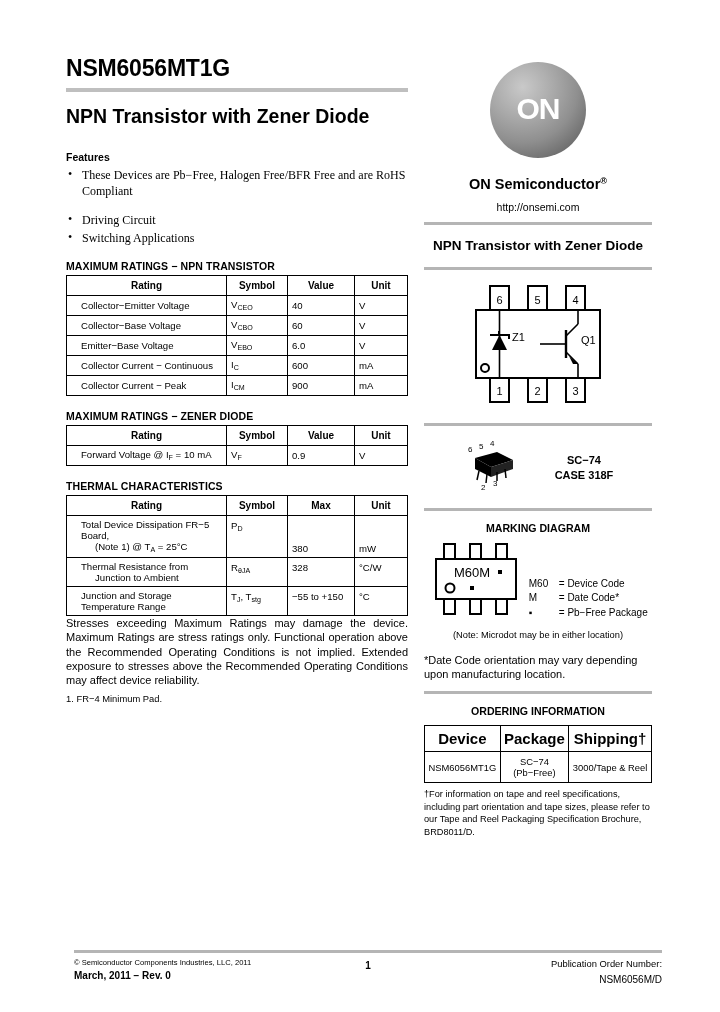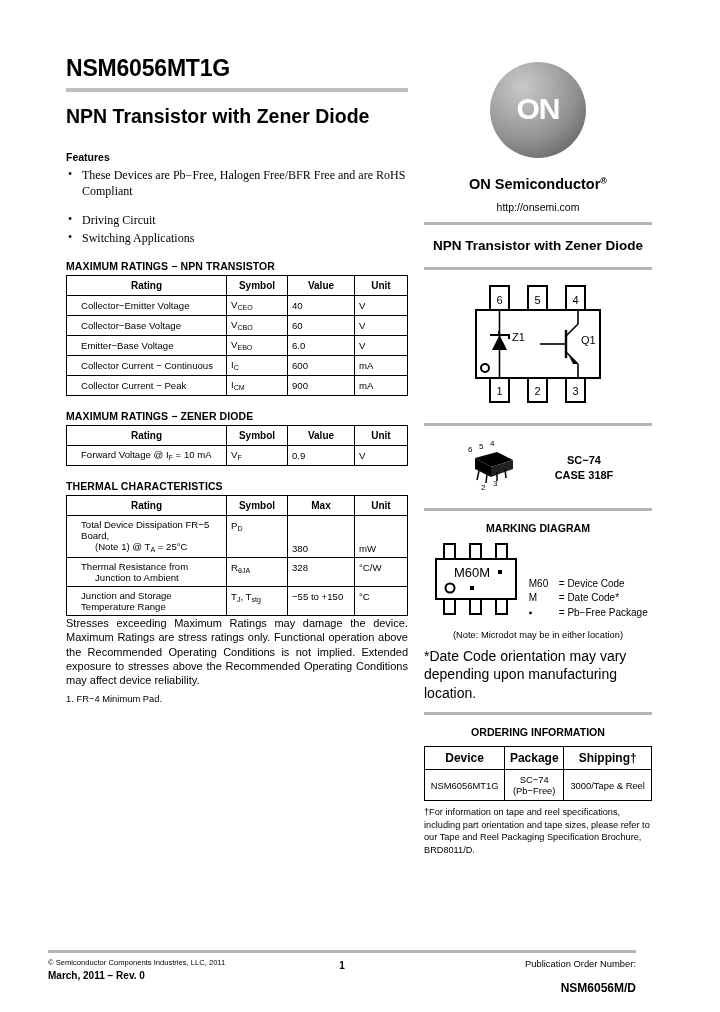--- a/index.html
+++ b/index.html
@@ -147,57 +147,57 @@
     font-size: 10px; line-height: 1.45;
     display: inline-block; text-align: left;
     margin-top: 8px;
   }
   .mark-legend .k { display: inline-block; width: 30px; }
   .mark-note {
     font-size: 9.3px; line-height: 1.35;
     margin-top: 9px; text-align: center;
   }
   .mark-note2 {
-    font-size: 14px; line-height: 1.35;
-    margin-top: 5px; text-align: left;
+    font-size: 11px; line-height: 1.35;
+    margin-top: 11px; text-align: left;
   }
   table.ord {
     border-collapse: collapse; width: 100%;
     font-size: 9.4px; margin-top: 5px;
   }
   table.ord th, table.ord td {
     border: 1.2px solid #000;
     padding: 4px 2px; text-align: center;
   }
-  table.ord th { font-weight: bold; font-size: 12px; }
+  table.ord th { font-weight: bold; font-size: 15px; }
   .ord-note {
     font-size: 9.2px; line-height: 1.35;
     text-align: left; margin-top: 5px;
   }
 
   
   .footer {
-    position: absolute; left: 48px; top: 950px; width: 588px;
+    position: absolute; left: 74px; top: 950px; width: 588px;
   }
   .footer .frule { height: 3px; background: #b5b5b5; }
   .footer-inner {
     position: relative; margin-top: 5px; height: 34px;
   }
   .f-left { position: absolute; left: 0; top: 0; }
   .f-copy { font-size: 7.6px; }
   .f-date { font-size: 10px; font-weight: bold; margin-top: 3px; }
   .f-page {
     position: absolute; left: 0; right: 0; top: 2px;
     text-align: center; font-size: 10px; font-weight: bold;
   }
   .f-right {
     position: absolute; right: 0; top: 0; text-align: right;
   }
   .f-pub { font-size: 9.4px; }
-  .f-pubnum { font-size: 12px; font-weight: bold; margin-top: 12px; }
+  .f-pubnum { font-size: 10px; font-weight: normal; margin-top: 5px; }
 </style>
 </head>
 <body>
 
 <div class="page">
 
   <div class="left-col">
 
     <div class="part-number">NSM6056MT1G</div>
     <div class="title-rule"></div>

